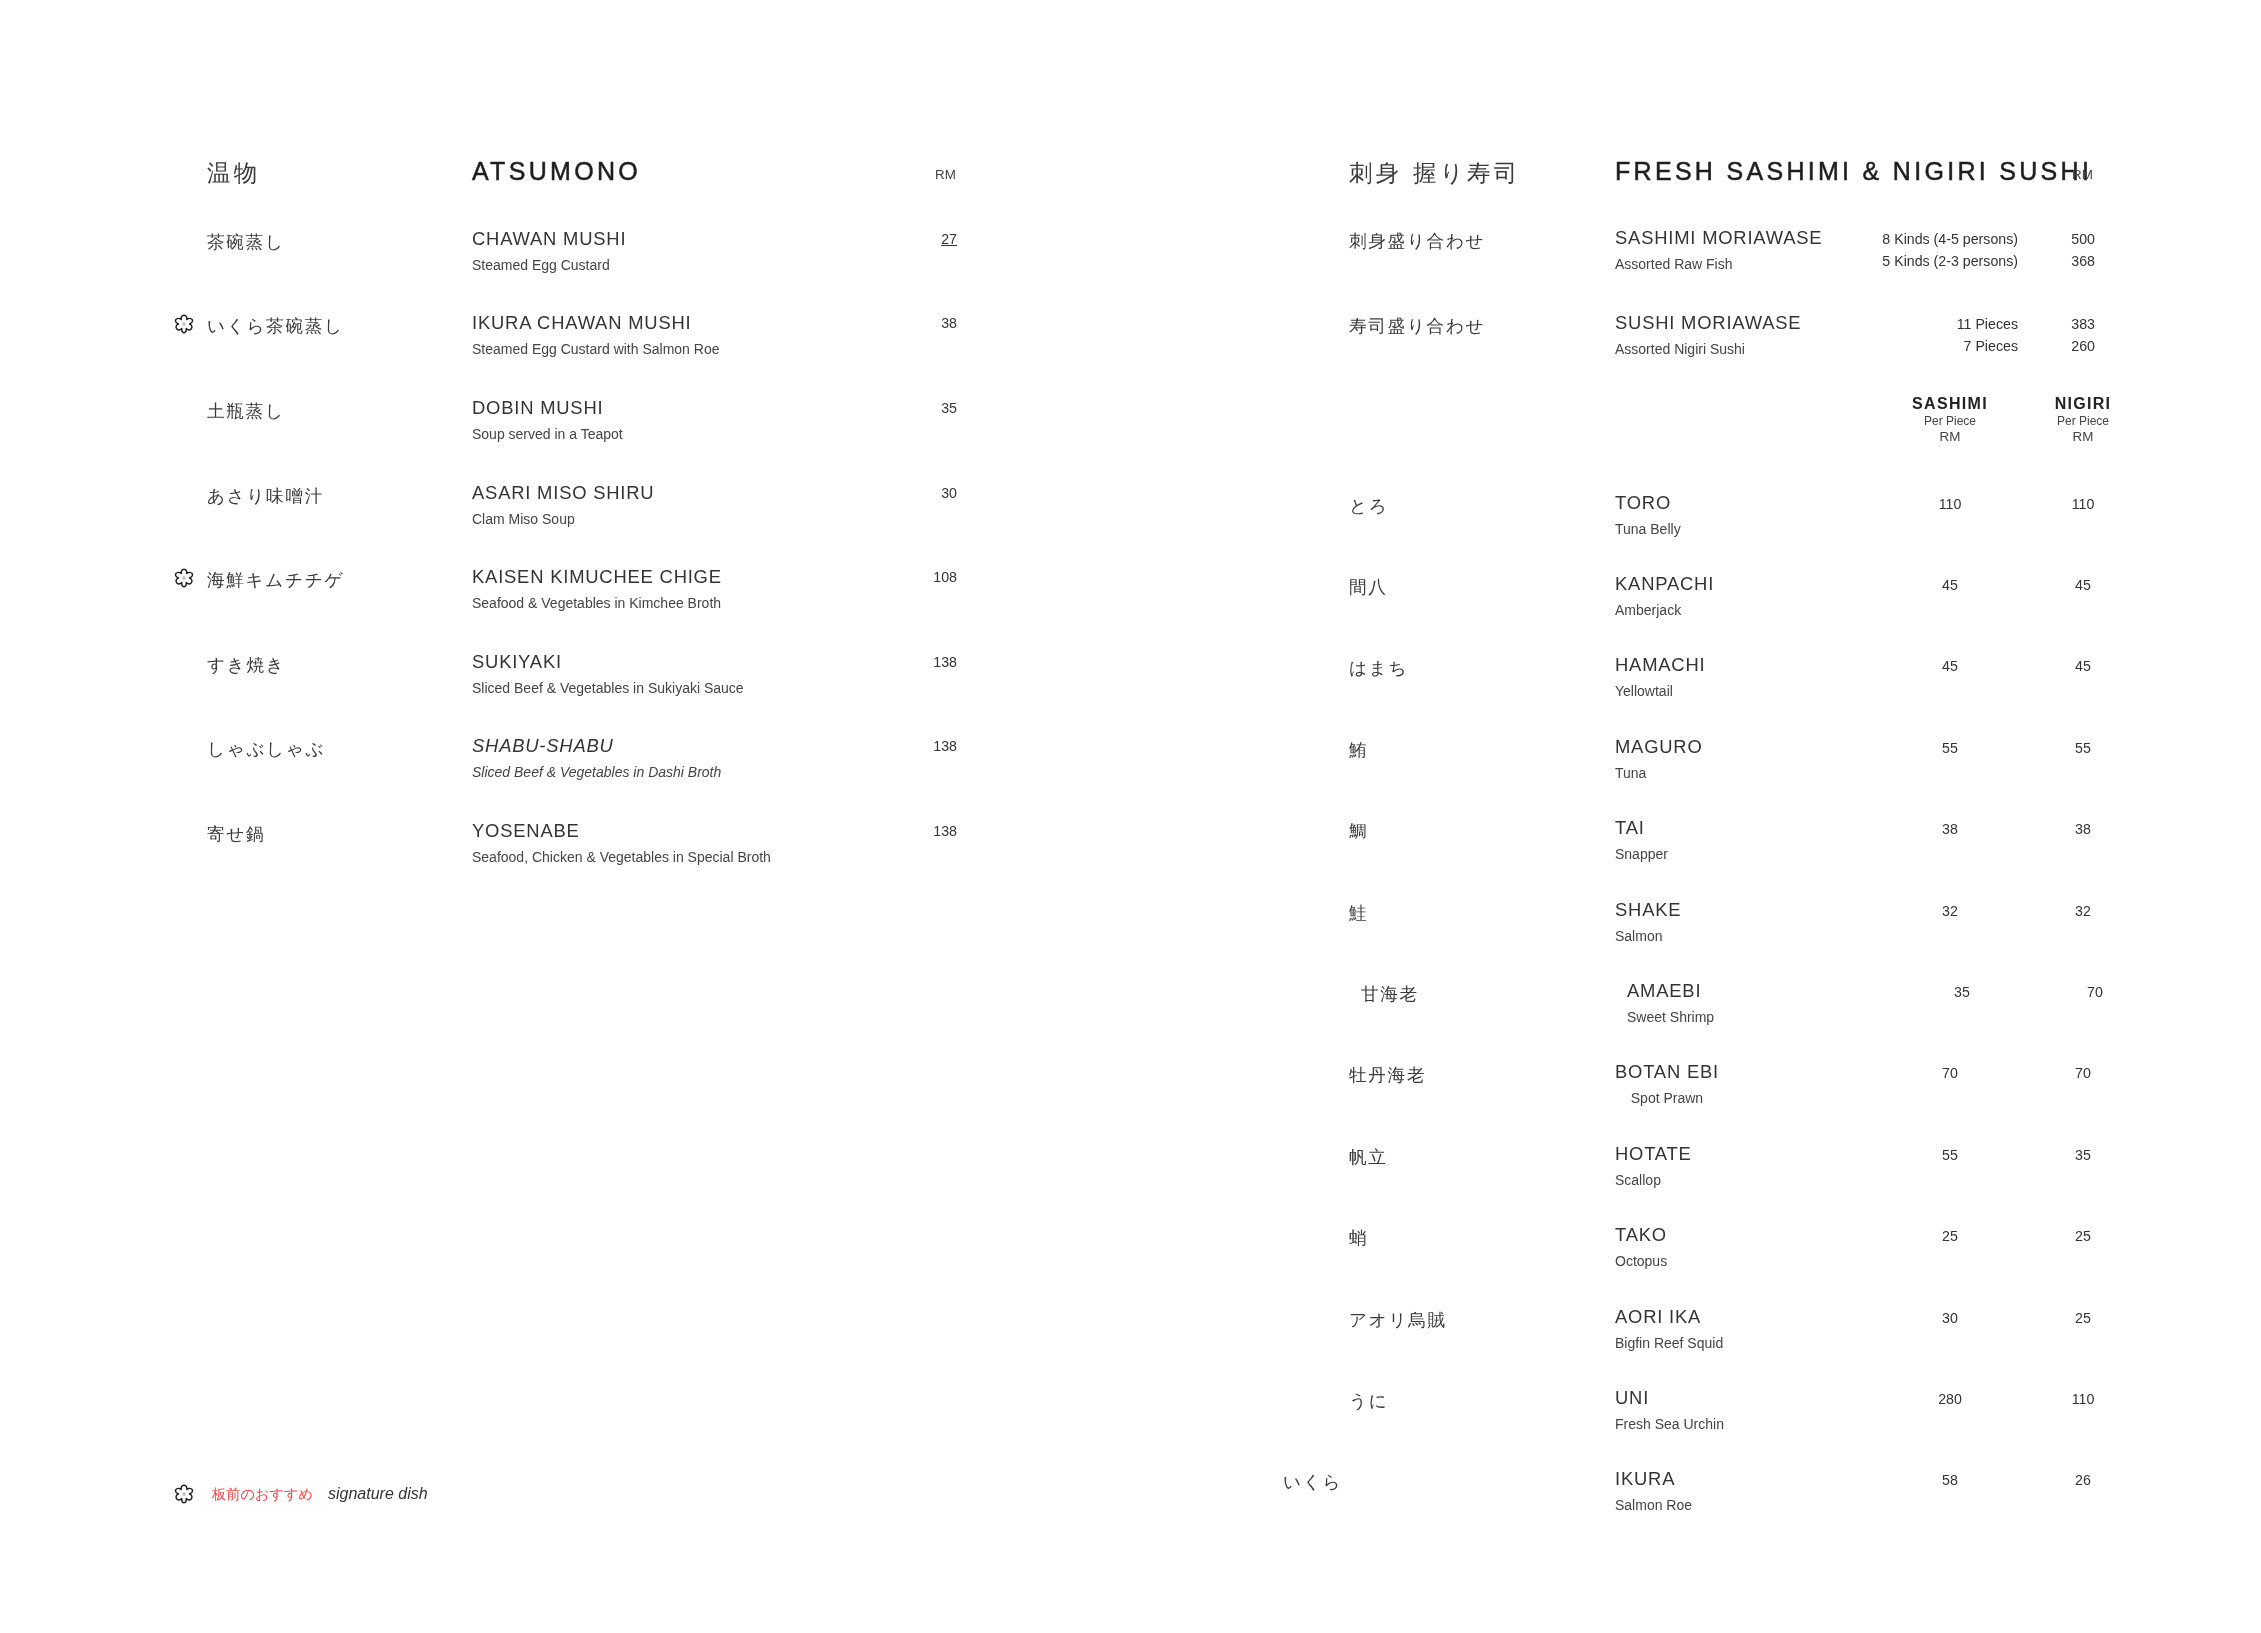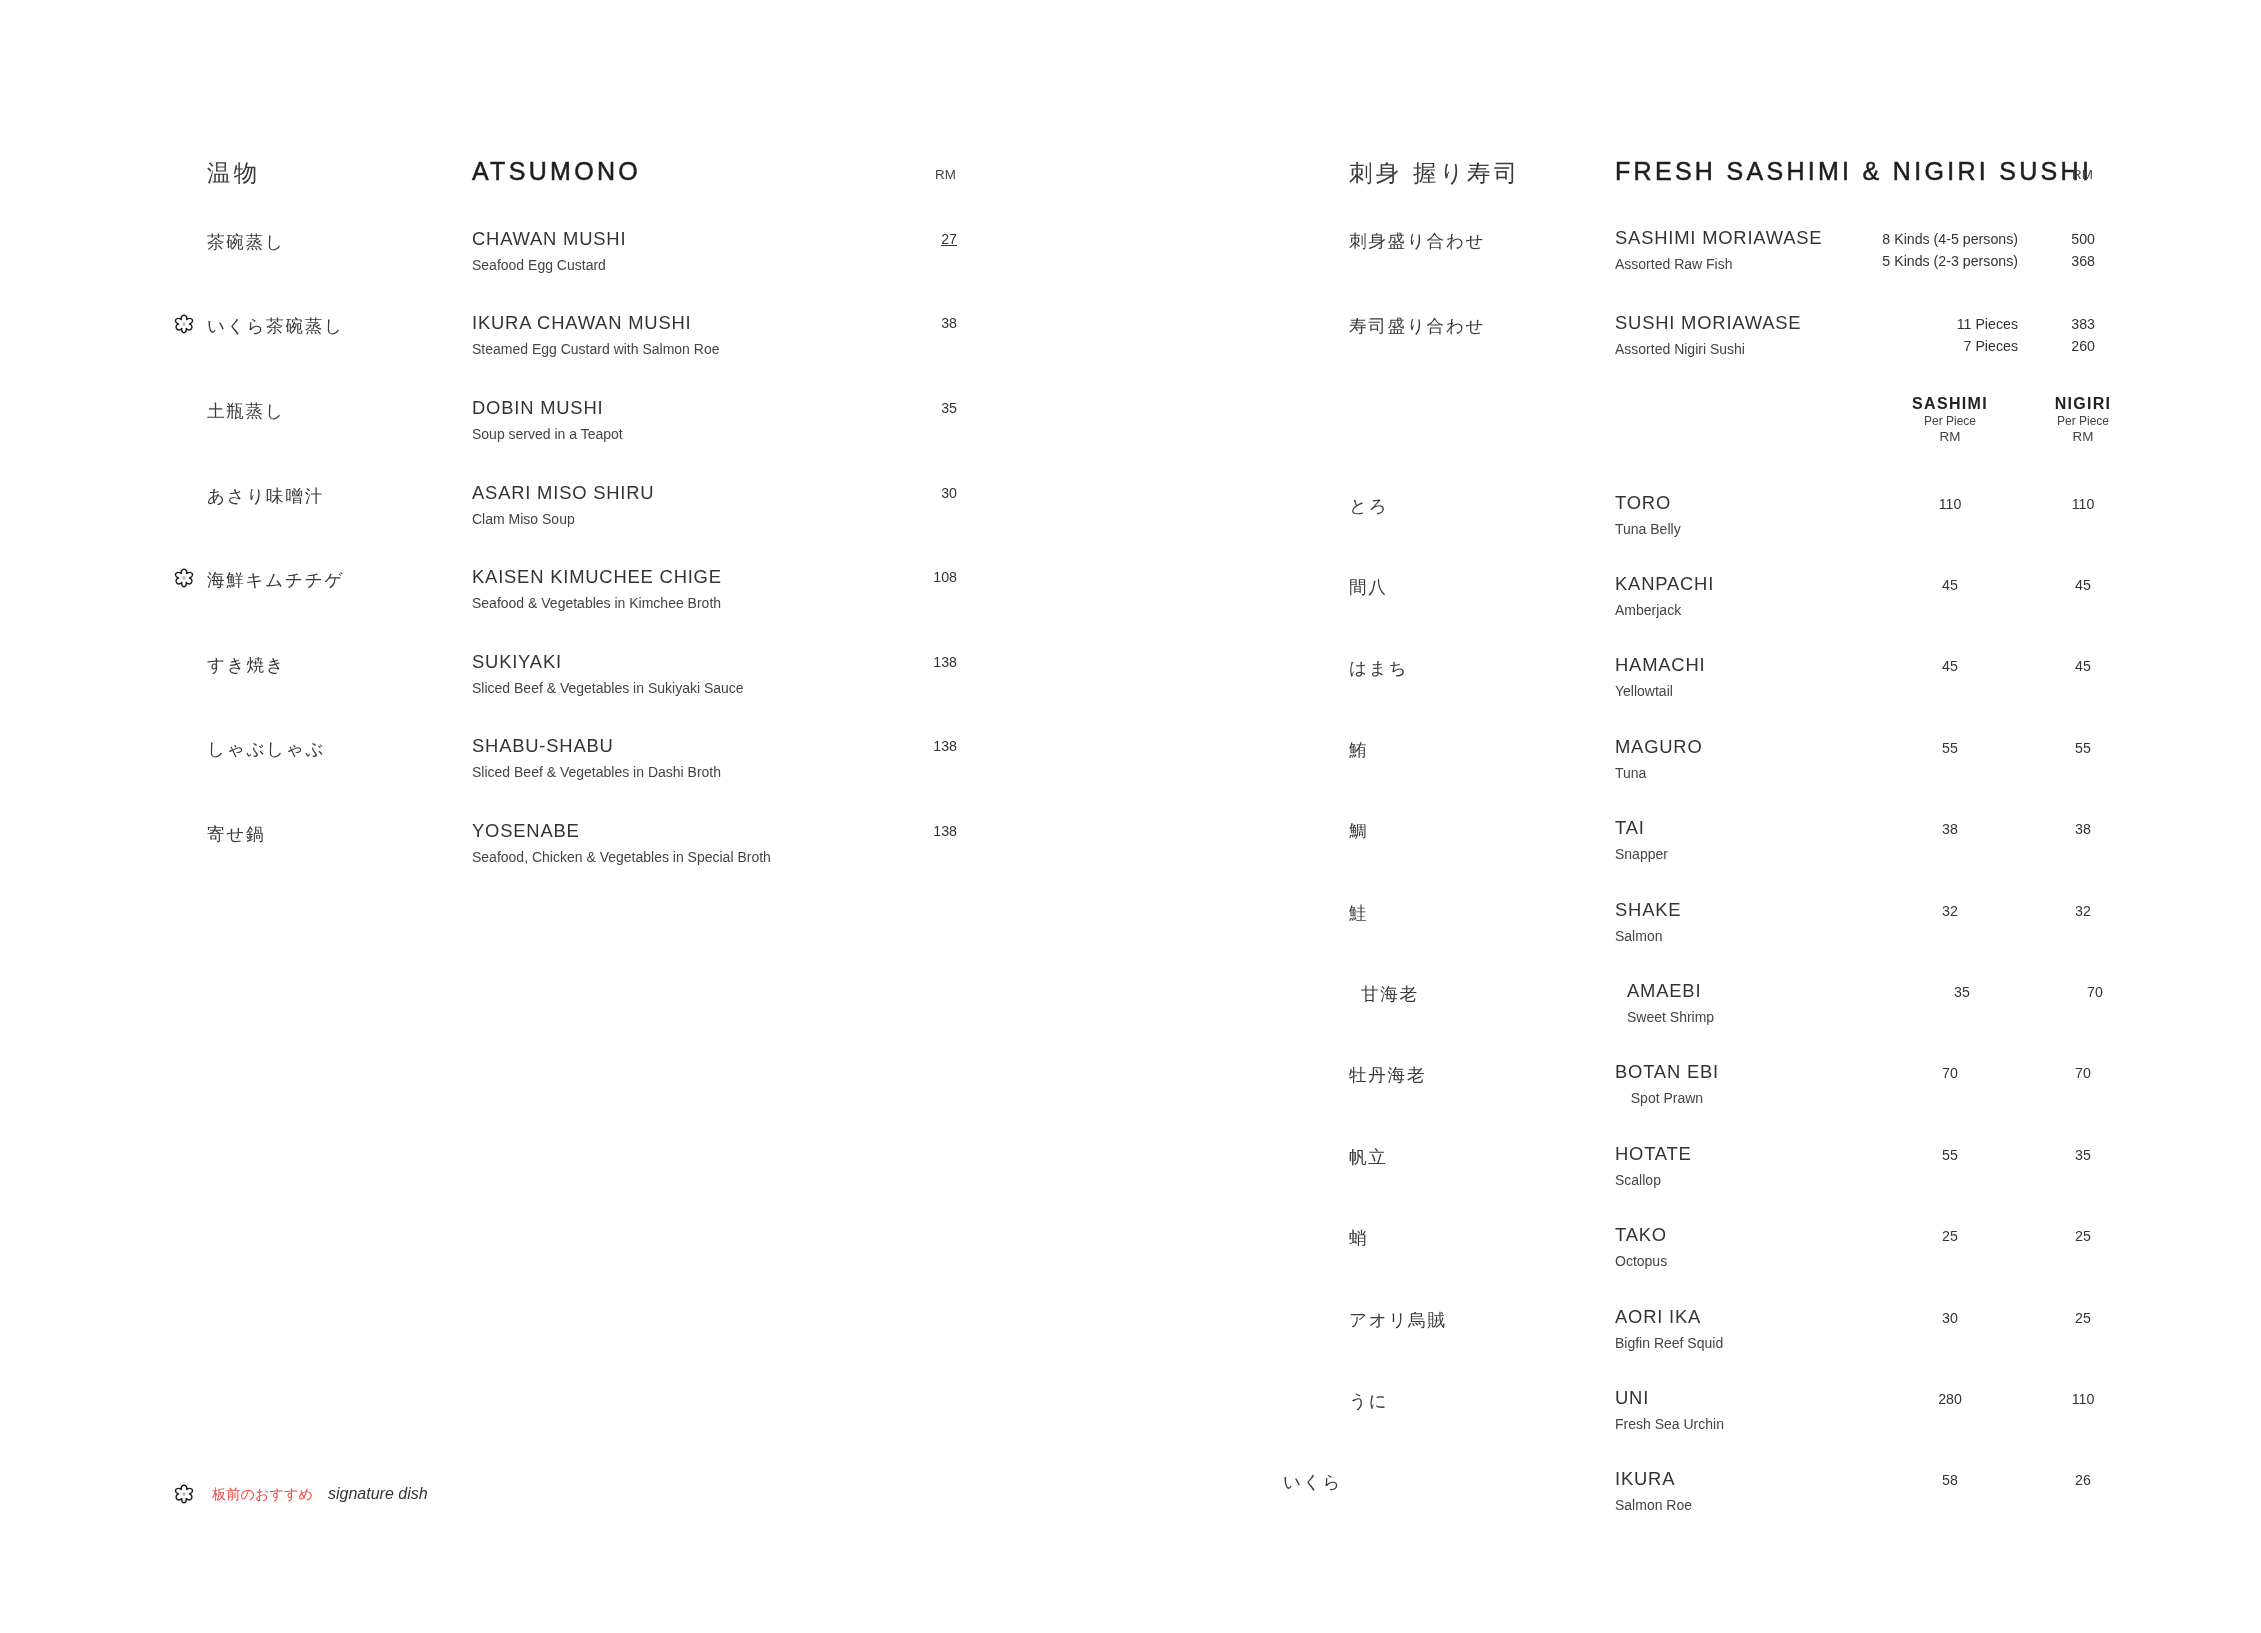--- a/index.html
+++ b/index.html
@@ -40,21 +40,21 @@
 <div>
   <div class="abs jp-head" style="left:207px;top:157px;">温物</div>
   <div class="abs en-head" style="left:472px;top:157px;">ATSUMONO</div>
   <div class="abs rm" style="left:935px;top:167px;">RM</div>
 
   <div id="left-items">
       <div class="abs" style="left:0;top:228px;width:1089px;height:67px;">
         <div class="abs jp" style="left:207px;top:1.7px;">茶碗蒸し</div>
         <div class="abs" style="left:472px;top:0;">
           <div class="name">CHAWAN MUSHI</div>
-          <div class="desc">Seafood Egg Custard</div>
+          <div class="desc">Steamed Egg Custard</div>
         </div>
         <div class="abs price right" style="left:907px;width:50px;top:3.3px;text-decoration:underline;">27</div>
       </div>
       <div class="abs" style="left:0;top:312px;width:1089px;height:67px;">
         <svg class="sakura abs" style="left:173px;top:0.8px;" viewBox="0 0 26 26" width="22" height="22">
           <use href="#sakura"></use>
         </svg>
         <div class="abs jp" style="left:207px;top:1.7px;">いくら茶碗蒸し</div>
         <div class="abs" style="left:472px;top:0;">
           <div class="name">IKURA CHAWAN MUSHI</div>
@@ -92,21 +92,21 @@
       <div class="abs" style="left:0;top:651px;width:1089px;height:67px;">
         <div class="abs jp" style="left:207px;top:1.7px;">すき焼き</div>
         <div class="abs" style="left:472px;top:0;">
           <div class="name">SUKIYAKI</div>
           <div class="desc">Sliced Beef &amp; Vegetables in Sukiyaki Sauce</div>
         </div>
         <div class="abs price right" style="left:907px;width:50px;top:3.3px;">138</div>
       </div>
       <div class="abs" style="left:0;top:735px;width:1089px;height:67px;">
         <div class="abs jp" style="left:207px;top:1.7px;">しゃぶしゃぶ</div>
-        <div class="abs" style="left:472px;top:0;">
+        <div class="abs" style="left:472px;top:0;font-style:italic;">
           <div class="name">SHABU-SHABU</div>
           <div class="desc">Sliced Beef &amp; Vegetables in Dashi Broth</div>
         </div>
         <div class="abs price right" style="left:907px;width:50px;top:3.3px;">138</div>
       </div>
       <div class="abs" style="left:0;top:820px;width:1089px;height:67px;">
         <div class="abs jp" style="left:207px;top:1.7px;">寄せ鍋</div>
         <div class="abs" style="left:472px;top:0;">
           <div class="name">YOSENABE</div>
           <div class="desc">Seafood, Chicken &amp; Vegetables in Special Broth</div>

